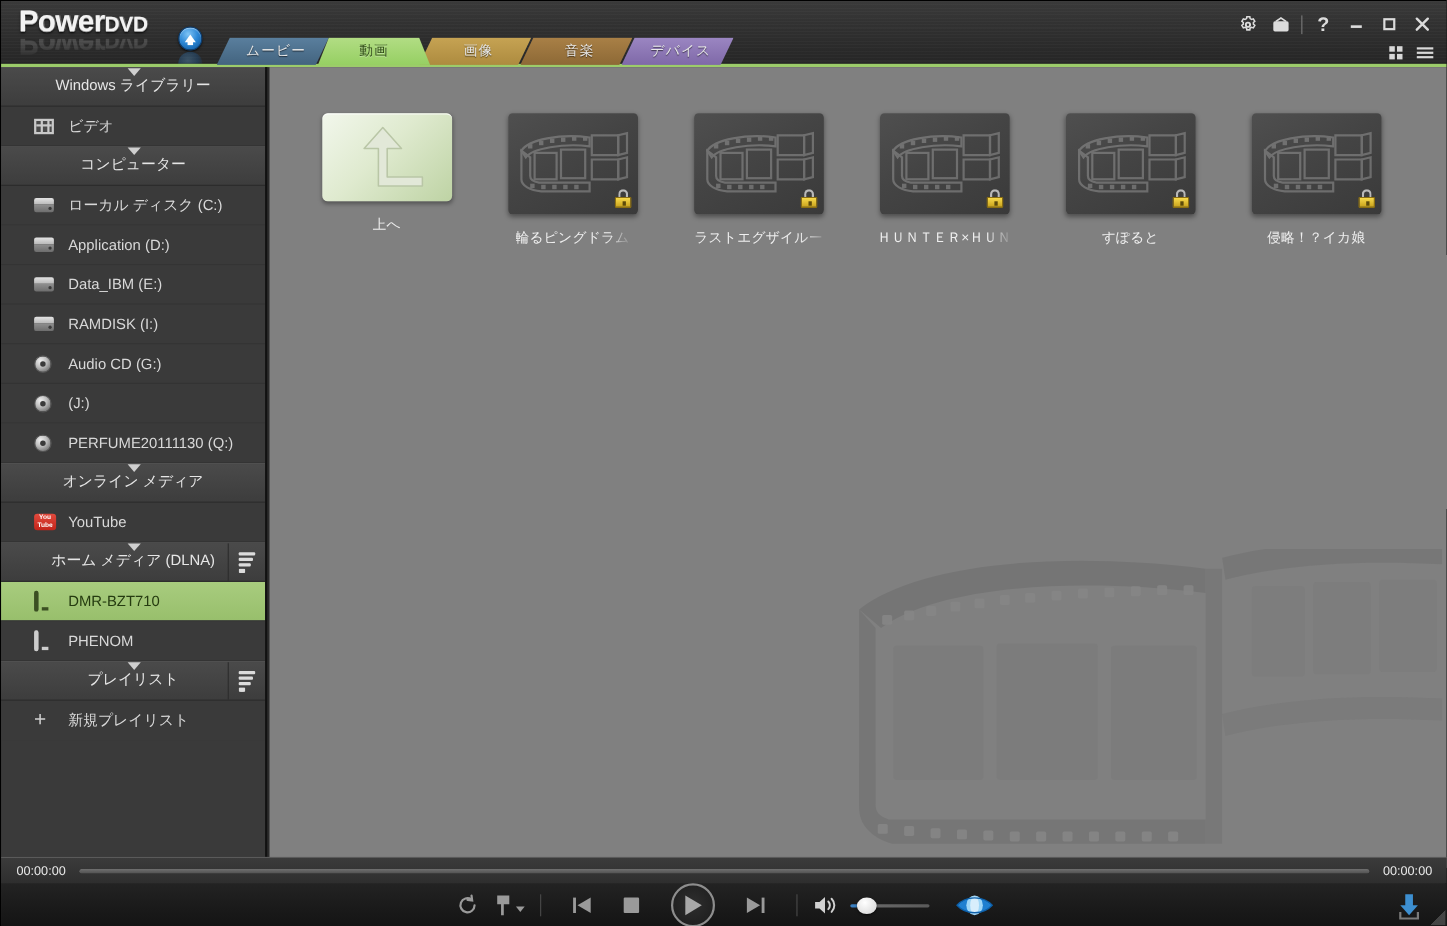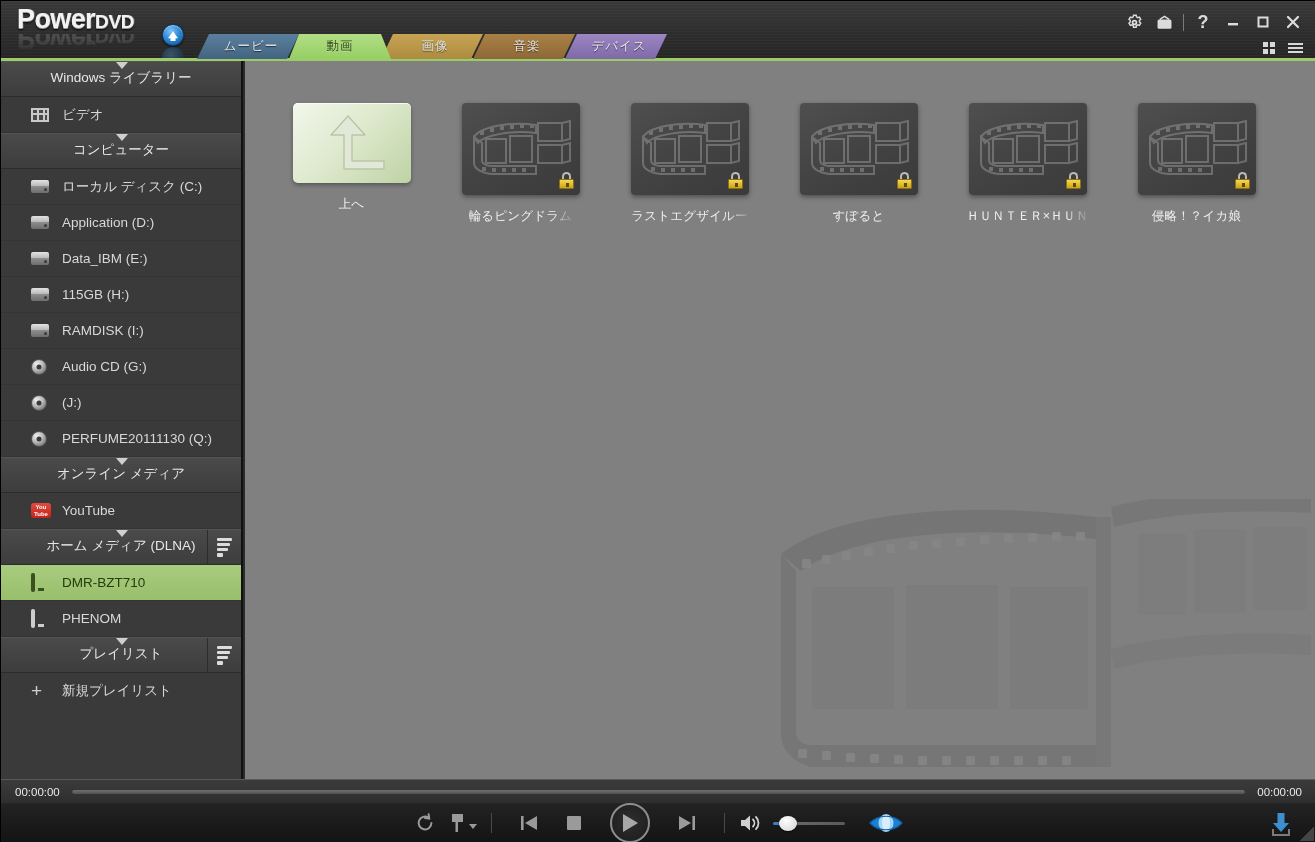--- a/index.html
+++ b/index.html
@@ -385,30 +385,20 @@
     </div>
     <div class="item">
       <span class="ic">
           <span class="ic-drive">
             <i class="top"></i>
             <i class="bot"></i>
             <i class="led"></i>
           </span>
         </span>
       <span>Data_IBM (E:)</span>
-    </div>
-    <div class="item">
-      <span class="ic">
-          <span class="ic-drive">
-            <i class="top"></i>
-            <i class="bot"></i>
-            <i class="led"></i>
-          </span>
-        </span>
-      <span>115GB (H:)</span>
     </div>
     <div class="item">
       <span class="ic">
           <span class="ic-drive">
             <i class="top"></i>
             <i class="bot"></i>
             <i class="led"></i>
           </span>
         </span>
       <span>RAMDISK (I:)</span>
@@ -641,21 +631,21 @@
               <rect x="36" y="57" width="4" height="4"></rect>
                 <rect x="46" y="57" width="4" height="4"></rect>
               <rect x="56" y="57" width="4" height="4"></rect>
             </g>
           </svg>
           <span class="lock">
             <span class="shackle"></span>
               <span class="body"></span>
           </span>
         </div>
-        <div class="label nofade">すぽると</div>
+        <div class="label">ＨＵＮＴＥＲ×ＨＵＮ</div>
       </div>
 
       <div class="cell">
         <div class="thumb-vid">
           <svg class="reel" width="112" height="74" viewBox="0 0 112 74">
             <g fill="none" stroke="#9a9a9a" stroke-width="2">
               <path d="M8 26 C14 16, 44 10, 70 14 L70 22 C46 19, 18 24, 12 32 Z"></path>
               <path d="M8 26 L8 52 C8 58, 16 62, 26 63 L70 63 L70 55 L24 55 C18 54, 16 52, 16 49 L16 32 Z"></path>
               <rect x="20" y="28" width="20" height="24"></rect>
               <rect x="44" y="25" width="22" height="26"></rect>
@@ -676,21 +666,21 @@
               <rect x="36" y="57" width="4" height="4"></rect>
                 <rect x="46" y="57" width="4" height="4"></rect>
               <rect x="56" y="57" width="4" height="4"></rect>
             </g>
           </svg>
           <span class="lock">
             <span class="shackle"></span>
               <span class="body"></span>
           </span>
         </div>
-        <div class="label">ＨＵＮＴＥＲ×ＨＵＮ</div>
+        <div class="label nofade">すぽると</div>
       </div>
 
       <div class="cell">
         <div class="thumb-vid">
           <svg class="reel" width="112" height="74" viewBox="0 0 112 74">
             <g fill="none" stroke="#9a9a9a" stroke-width="2">
               <path d="M8 26 C14 16, 44 10, 70 14 L70 22 C46 19, 18 24, 12 32 Z"></path>
               <path d="M8 26 L8 52 C8 58, 16 62, 26 63 L70 63 L70 55 L24 55 C18 54, 16 52, 16 49 L16 32 Z"></path>
               <rect x="20" y="28" width="20" height="24"></rect>
               <rect x="44" y="25" width="22" height="26"></rect>

